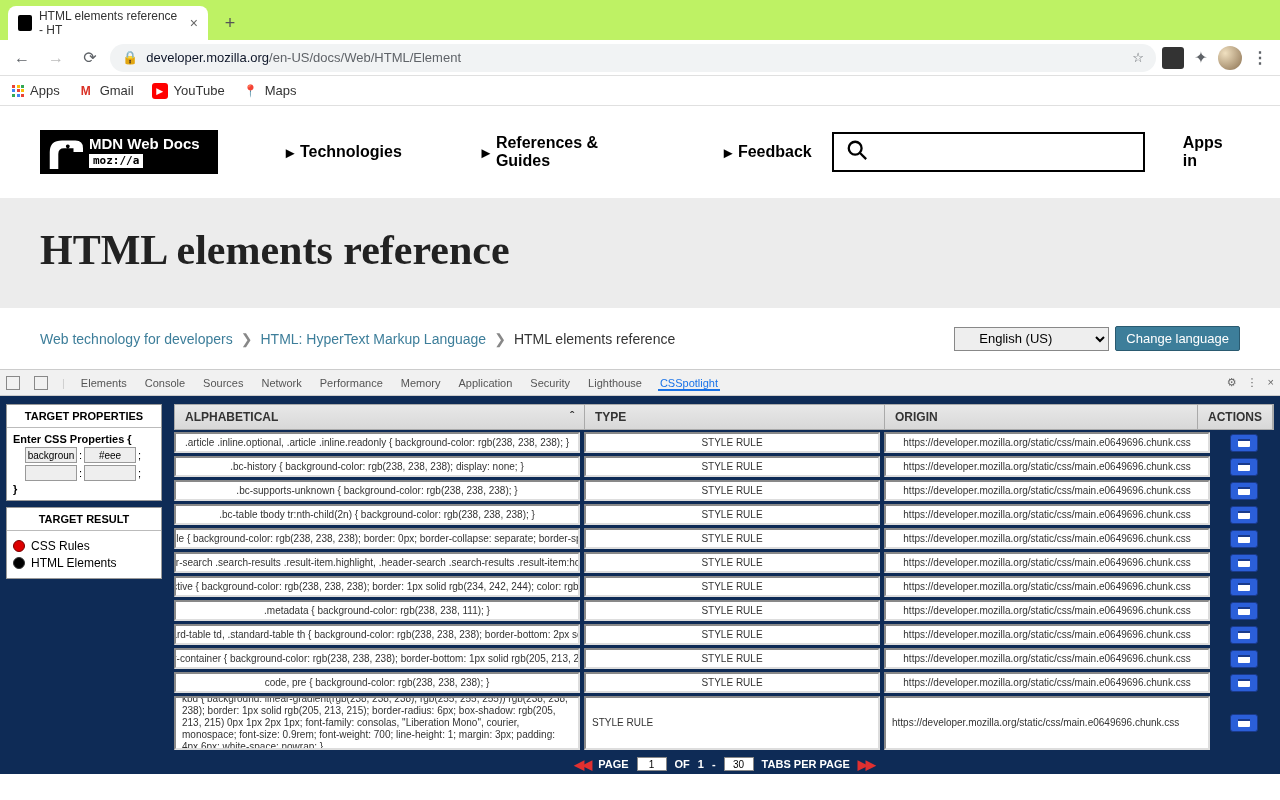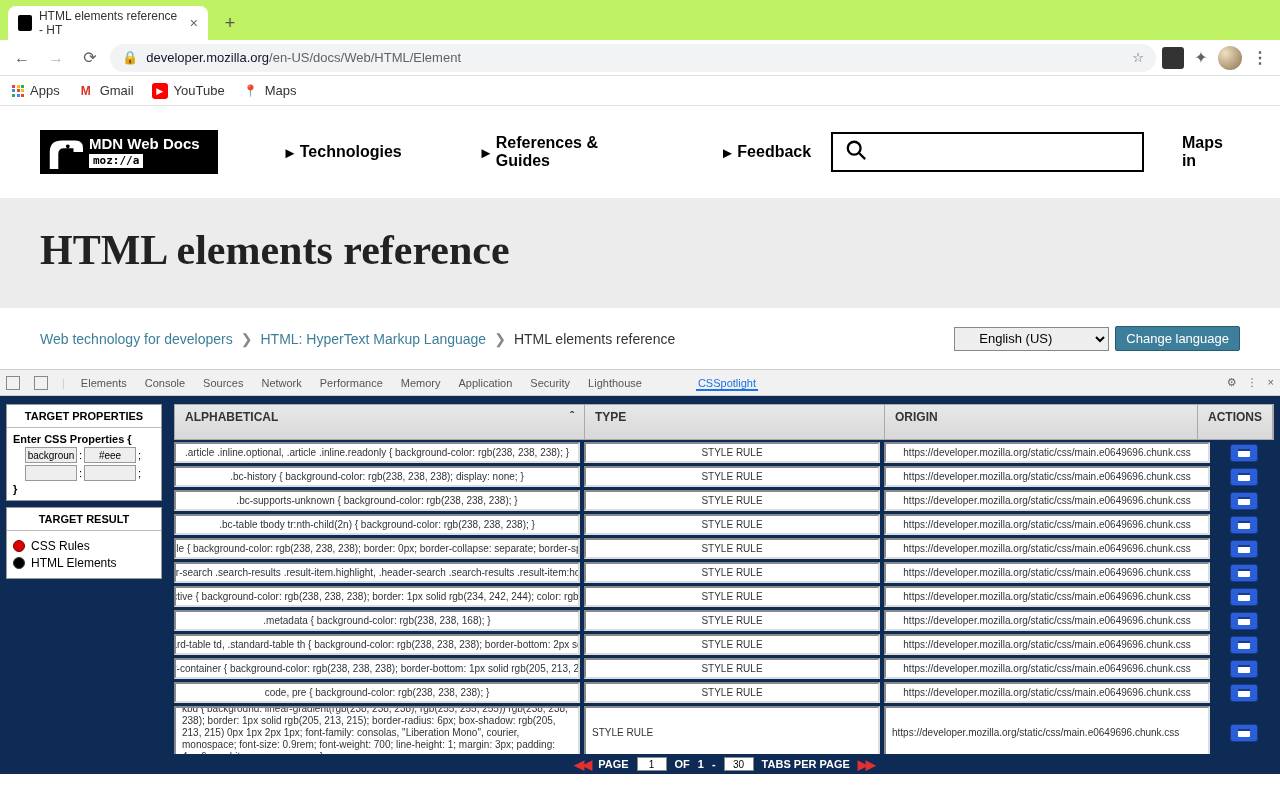--- a/index.html
+++ b/index.html
@@ -62,38 +62,38 @@
 .crumb-current { color: #333; }
 .lang-block { margin-left: auto; display: flex; align-items: center; gap: 6px; }
 .lang-select { height: 24px; border: 1px solid #888; background: #eee; font-size: 13px; padding: 0 20px; width: 155px; }
 .lang-btn { background: #3d7e9a; color: #fff; border: 1px solid #2a5a70; padding: 4px 10px; font-size: 13px; border-radius: 2px; }
 
 
 .devtools { border-top: 1px solid #ccc; }
 .dt-tabs { height: 26px; background: #f1f1f1; border-bottom: 1px solid #ccc; display: flex; align-items: center; font-size: 11px; color: #555; padding: 0 6px; gap: 14px; }
 .dt-tabs .icon-sq { width: 14px; height: 14px; border: 1px solid #888; }
 .dt-tab { padding: 0 2px; }
-.dt-tab.active { color: #1a73e8; border-bottom: 2px solid #1a73e8; height: 26px; line-height: 24px; margin-left: 38px; }
+.dt-tab.active { color: #1a73e8; border-bottom: 2px solid #1a73e8; height: 26px; line-height: 24px; }
 .dt-right { margin-left: auto; display: flex; gap: 10px; color: #666; }
 
 .dt-body { display: flex; background: #0e2b56; height: 378px; border-top: 2px solid #0e2b56; }
 .dt-sidebar { width: 168px; display: flex; flex-direction: column; gap: 6px; padding: 6px; }
 .panel { background: #fff; border: 1px solid #999; }
 .panel-title { text-align: center; font-size: 11px; font-weight: bold; padding: 5px 2px; border-bottom: 1px solid #bbb; }
 .panel-body { padding: 5px 6px; font-size: 11px; }
 .prop-line { display: flex; align-items: center; gap: 2px; margin: 2px 0; }
 .prop-input { border: 1px solid #999; background: #eee; height: 16px; width: 52px; font-size: 10px; text-align: center; }
 .radio-item { display: flex; align-items: center; gap: 6px; margin: 3px 0; font-size: 12px; }
 .radio { width: 12px; height: 12px; border-radius: 50%; border: 1px solid #333; }
 .radio.red { background: #d00; border-color: #700; }
 .radio.black { background: #000; }
 .begin-btn { background: #fff; border: 1px solid #888; text-align: center; padding: 6px; font-size: 12px; font-weight: bold; margin-top: auto; }
 
 .dt-main { flex: 1; display: flex; flex-direction: column; }
-.col-headers { display: flex; background: linear-gradient(#e8e8e8, #d8d8d8); border: 1px solid #aaa; height: 36px; font-size: 12px; font-weight: bold; color: #333; margin: 6px 6px 2px; }
+.col-headers { display: flex; background: linear-gradient(#e8e8e8, #d8d8d8); border: 1px solid #aaa; height: 26px; font-size: 12px; font-weight: bold; color: #333; margin: 6px 6px 2px; }
 .col-headers > div { padding: 5px 10px; border-right: 1px solid #aaa; }
 .col-alpha { flex: 0 0 410px; display: flex; justify-content: space-between; }
 .col-type { flex: 0 0 300px; }
 .col-origin { flex: 1; }
 .col-actions { flex: 0 0 64px; border-right: none; }
 
 .rows { flex: 1; overflow: hidden; padding: 0 6px; }
 .dt-row { display: flex; gap: 4px; margin-bottom: 3px; font-size: 10px; color: #333; }
 .cell { background: #fff; border: 2px inset #ddd; padding: 3px 6px; overflow: hidden; white-space: nowrap; text-overflow: ellipsis; display: flex; align-items: center; }
 .cell.alpha { flex: 0 0 406px; justify-content: center; }
@@ -181,21 +181,21 @@
       <div class="mdn-nav-item">▸ <span>Technologies</span></div>
       <div class="mdn-nav-item">▸ <span>References &amp; Guides</span></div>
       <div class="mdn-nav-item">▸ <span>Feedback</span></div>
     </div>
     <div class="mdn-search">
       <span><svg width="22" height="22" viewBox="0 0 24 24" fill="none" stroke="#000" stroke-width="2.5">
             <circle cx="10" cy="10" r="7"></circle>
             <line x1="15" y1="15" x2="22" y2="22"></line>
           </svg></span>
     </div>
-    <div class="sign-in">Maps in</div>
+    <div class="sign-in">Apps in</div>
   </div>
 
   <div class="page-title-band">
     <h1 class="page-title">HTML elements reference</h1>
   </div>
 
   <div class="breadcrumb-row">
     <span class="crumb">Web technology for developers</span>
     <span class="crumb-sep">❯</span>
     <span class="crumb">HTML: HyperText Markup Language</span>
@@ -349,21 +349,21 @@
             <div class="cell action">
               <div class="action-btn">
                 <svg viewBox="0 0 12 10">
                   <rect x="0" y="1" width="12" height="8" rx="1" fill="#fff"></rect>
                   <rect x="0" y="1" width="12" height="2" fill="#1a3a8a"></rect>
                 </svg>
               </div>
             </div>
           </div>
           <div class="dt-row">
-            <div class="cell alpha">.metadata { background-color: rgb(238, 238, 168); }</div>
+            <div class="cell alpha">.metadata { background-color: rgb(238, 238, 111); }</div>
             <div class="cell type">STYLE RULE</div>
             <div class="cell origin">https://developer.mozilla.org/static/css/main.e0649696.chunk.css</div>
             <div class="cell action">
               <div class="action-btn">
                 <svg viewBox="0 0 12 10">
                   <rect x="0" y="1" width="12" height="8" rx="1" fill="#fff"></rect>
                   <rect x="0" y="1" width="12" height="2" fill="#1a3a8a"></rect>
                 </svg>
               </div>
             </div>

